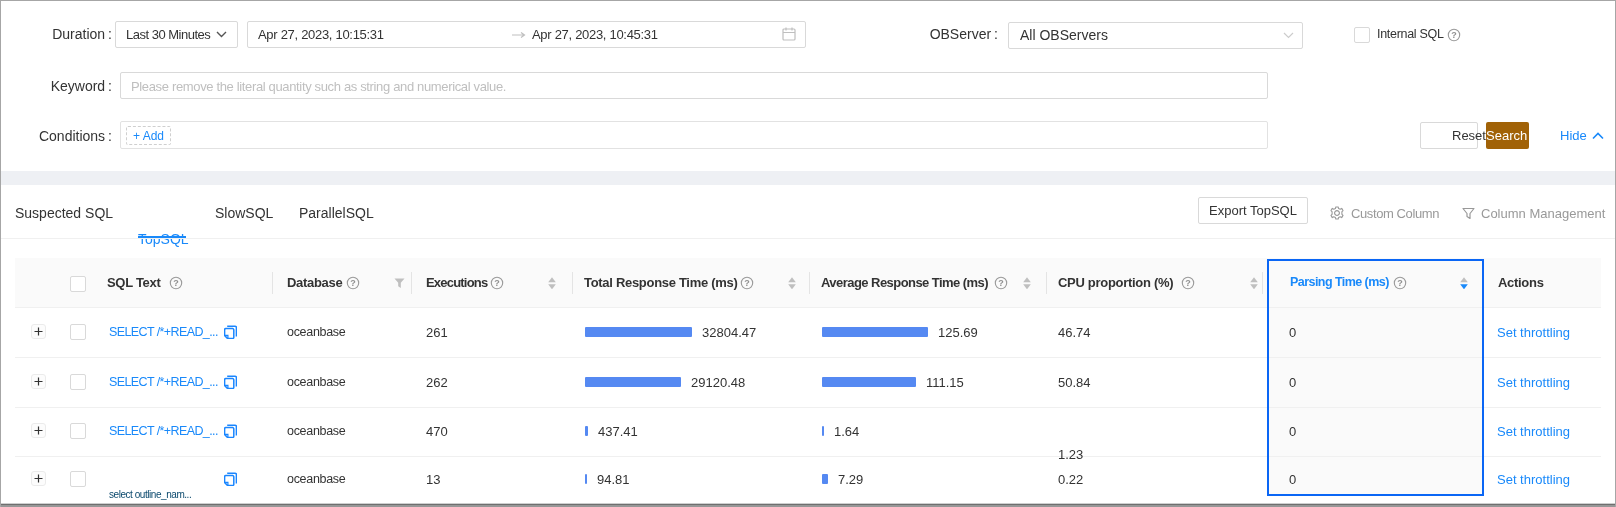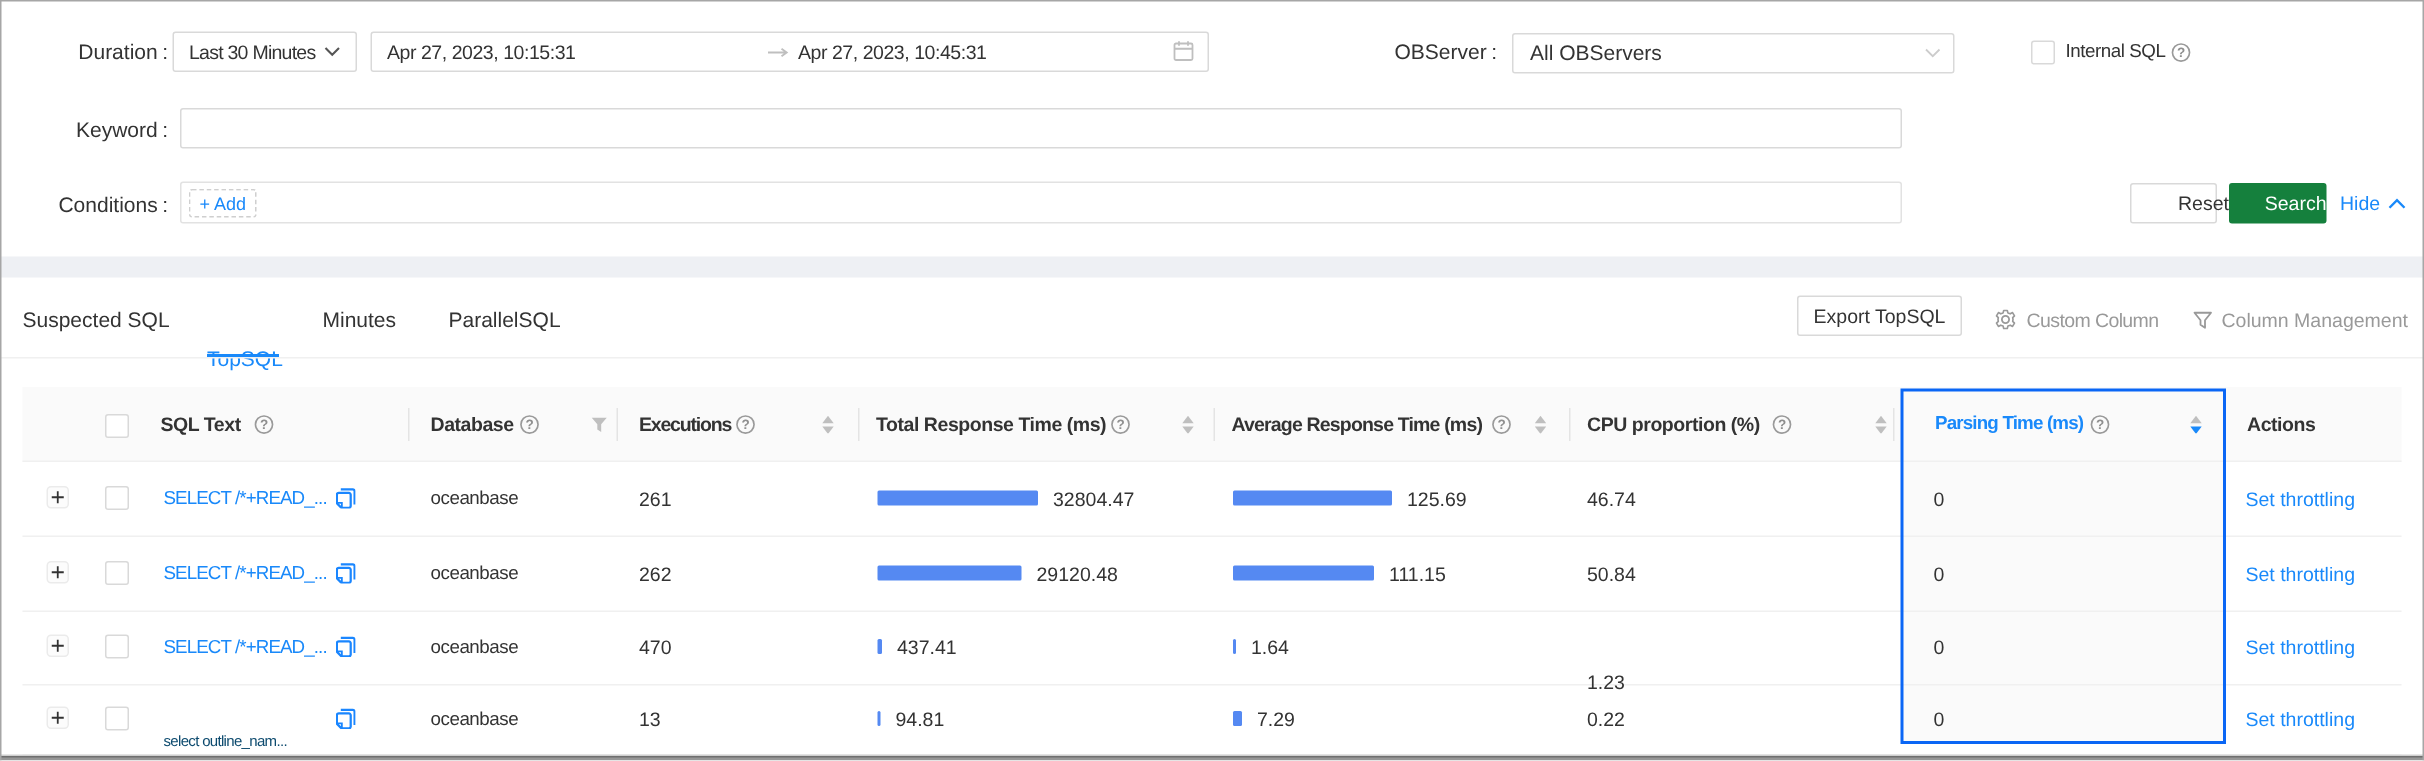--- a/index.html
+++ b/index.html
@@ -43,38 +43,39 @@
 
   <div class="abs" style="left:1354px; top:27px; width:16px; height:16px; border:1px solid #d9d9d9; border-radius:2px; background:#fff;"></div>
   <div class="abs" style="left:1377px; top:27px; font-size:12.5px;letter-spacing:-0.3px;">Internal SQL</div>
   <svg class="abs" style="left:1447px; top:28px;" width="14" height="14" viewBox="0 0 14 14">
       <circle cx="7" cy="7" r="5.7" fill="none" stroke="#9a9a9a" stroke-width="1.1"></circle>
       <text x="7" y="10" font-size="9" font-weight="bold" fill="#8f8f8f" text-anchor="middle" font-family="Liberation Sans">?</text>
     </svg>
 
   <div class="abs lbl" style="right:1504px; top:78px;">Keyword<span style="margin-left:3px;">:</span></div>
   <div class="abs inp" style="left:120px; top:72px; width:1148px; height:27px;"></div>
+  <div class="abs ph" style="left:131px; top:79px;">Please remove the literal quantity such as string and numerical value.</div>
 
   <div class="abs lbl" style="right:1504px; top:128px;">Conditions<span style="margin-left:3px;">:</span></div>
   <div class="abs inp" style="left:120px; top:121px; width:1148px; height:28px; border-color:#e2e2e2;"></div>
   <div class="abs" style="left:126px; top:126px; width:45px; height:19px; border:1px dashed #cfcfcf; border-radius:2px; background:#fff;"></div>
   <div class="abs" style="left:133px; top:129px; font-size:12px; color:#1989fa;">+ Add</div>
 
   <div class="abs" style="left:1420px; top:122px; width:58px; height:27px; border:1px solid #d9d9d9; border-radius:2px; background:#fff; text-align:center; font-size:13px; line-height:25px;padding-left:31px;">Reset</div>
-  <div class="abs" style="left:1486px; top:122px; width:65px; height:27px; border-radius:2px; background:#15803d; text-align:right; font-size:13px; line-height:27px; color:#fff;">Search</div>
+  <div class="abs" style="left:1486px; top:122px; width:43px; height:27px; border-radius:2px; background:#a16207; text-align:left; font-size:13px; line-height:27px; color:#fff;">Search</div>
   <div class="abs" style="left:1560px; top:128px; font-size:13px; color:#1989fa;">Hide</div>
   <svg class="abs" style="left:1592px; top:132px;" width="12" height="8" viewBox="0 0 12 8">
       <path d="M1 6.5 L6 1.5 L11 6.5" fill="none" stroke="#1989fa" stroke-width="1.6"></path>
     </svg>
 
   <div class="abs" style="left:0; top:171px; width:1616px; height:14px; background:#eef0f4;"></div>
 
   <div class="abs" style="left:15px; top:205px; font-size:14px;">Suspected SQL</div>
   <div class="abs" style="left:138px; top:205px; font-size:14px; color:#1989fa;margin-top:26px;">TopSQL</div>
-  <div class="abs" style="left:215px; top:205px; font-size:14px;">Minutes</div>
+  <div class="abs" style="left:215px; top:205px; font-size:14px;">SlowSQL</div>
   <div class="abs" style="left:299px; top:205px; font-size:14px;">ParallelSQL</div>
   <div class="abs" style="left:138px; top:236px; width:48px; height:2px; background:#1989fa;"></div>
   <div class="abs" style="left:0px; top:238px; width:1616px; height:1px; background:#f0f0f0;"></div>
 
   <div class="abs" style="left:1198px; top:197px; width:110px; height:27px; border:1px solid #d9d9d9; border-radius:2px; background:#fff; text-align:center; font-size:13px; line-height:25px;">Export TopSQL</div>
   <svg class="abs" style="left:1330px; top:206px;" width="14" height="14" viewBox="0 0 14 14">
       <path d="M7 4.6 A2.4 2.4 0 1 0 7 9.4 A2.4 2.4 0 1 0 7 4.6 Z" fill="none" stroke="#999" stroke-width="1.2"></path>
       <path d="M5.8 1 H8.2 L8.6 2.6 L10.2 3.2 L11.7 2.4 L13 4.6 L11.8 5.8 L12 7 L11.8 8.2 L13 9.4 L11.7 11.6 L10.2 10.8 L8.6 11.4 L8.2 13 H5.8 L5.4 11.4 L3.8 10.8 L2.3 11.6 L1 9.4 L2.2 8.2 L2 7 L2.2 5.8 L1 4.6 L2.3 2.4 L3.8 3.2 L5.4 2.6 Z" fill="none" stroke="#999" stroke-width="1.1" stroke-linejoin="round"></path>
     </svg>
   <div class="abs" style="left:1351px; top:206px; font-size:13px; letter-spacing:-0.4px; color:#999;">Custom Column</div>

